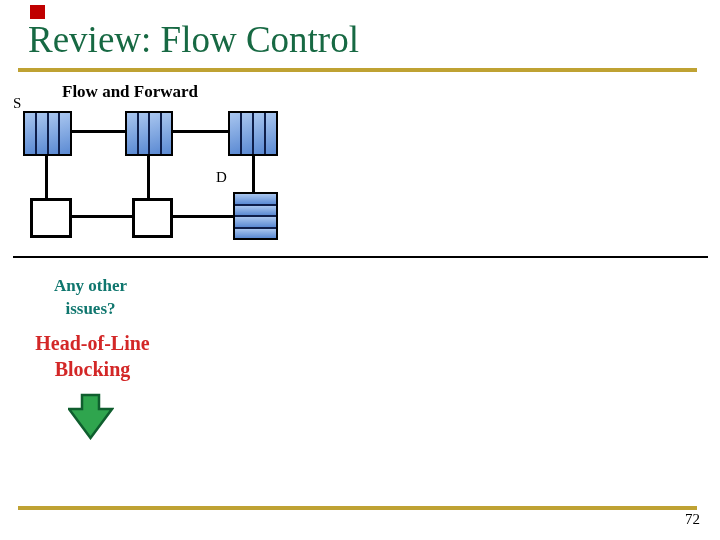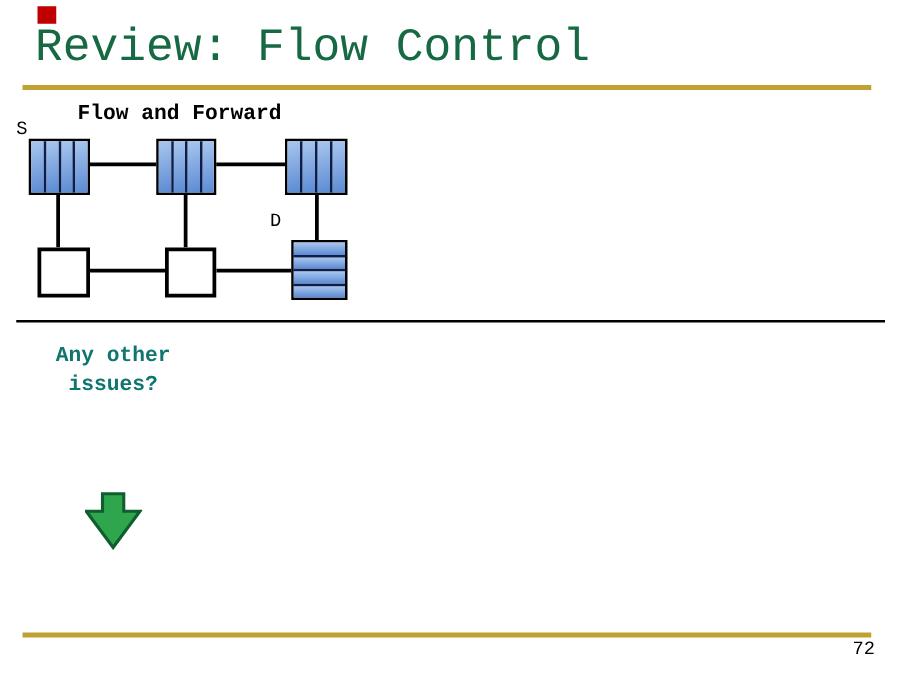--- a/index.html
+++ b/index.html
@@ -1,18 +1,18 @@
 <!DOCTYPE html>
 <html><head>
 <meta charset="utf-8">
 <style>
   html,body{margin:0;padding:0;background:#fff;}
   .slide{
     position:relative;width:720px;height:540px;background:#ffffff;overflow:hidden;
-    font-family:Liberation Mono, monospace;
+    font-family:Liberation Serif, serif;
   }
   .corner-accent{position:absolute;left:30px;top:5px;width:15px;height:14px;background:#C00000;}
   .title{
     position:absolute;left:28px;top:21px;margin:0;font-size:37px;font-weight:400;
     color:#176943;line-height:1;letter-spacing:0px;white-space:nowrap;
   }
   .rule{position:absolute;left:18px;width:679px;height:4px;background:#BFA233;}
   .rule-top{top:68px;}
   .rule-bottom{top:506px;}
   .sf-heading{position:absolute;left:62px;top:82px;font-size:17px;font-weight:700;color:#000;}
@@ -107,20 +107,22 @@
         <div class="slat"></div>
         <div class="slat"></div>
         <div class="slat"></div>
     </div>
   </div>
 
   <div class="divider"></div>
 
   <div class="question">Any other
 issues?</div>
+  <div class="problem">Head-of-Line
+Blocking</div>
 
   <svg class="down-arrow" width="46" height="47" viewBox="0 0 46 47">
     <polygon points="14,2 31,2 31,16 44,16 22.5,45 1,16 14,16" stroke-width="2.5" stroke-linejoin="miter" fill="#2FA54E" stroke="#0F5E2E"></polygon>
   </svg>
 
 
   <div class="rule rule-bottom"></div>
   <div class="page-number">72</div>
 
 </div>

